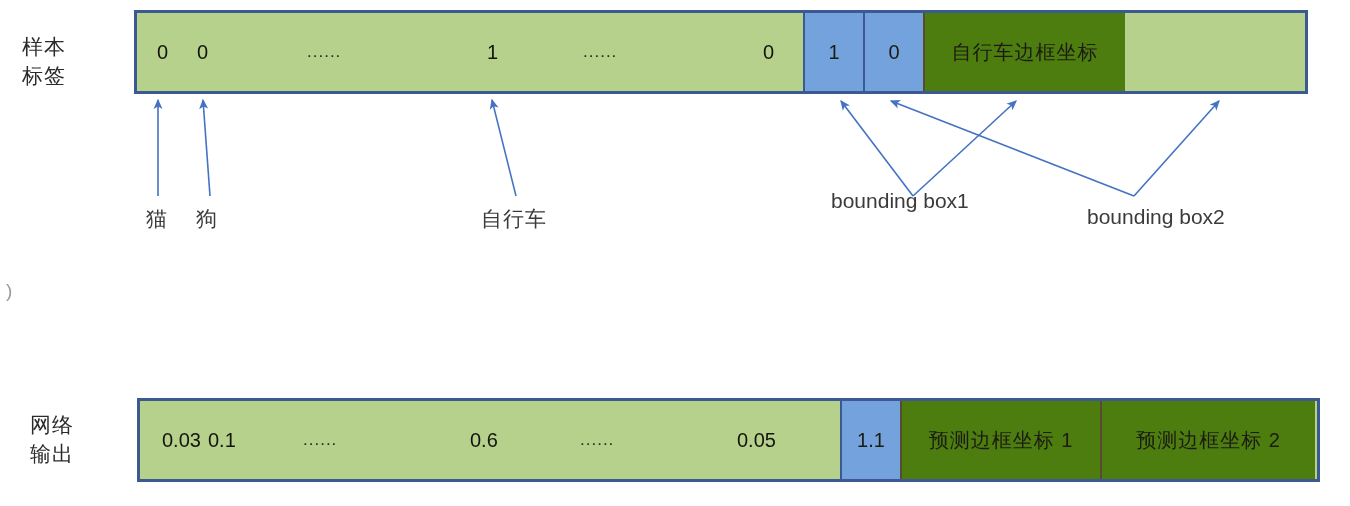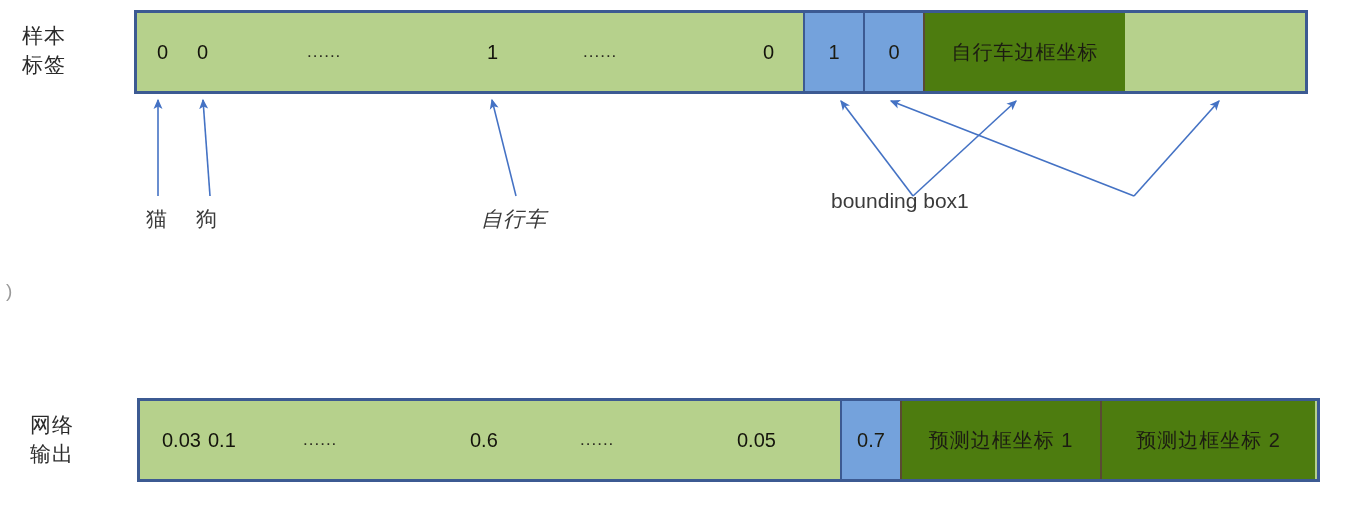--- a/index.html
+++ b/index.html
@@ -92,21 +92,21 @@
     width: 1350px;
     height: 506px;
     pointer-events: none;
   }
 </style>
 </head>
 <body>
 
 <div class="stage">
 
-  <div class="row-label" style="left:22px; top:21px;">样本
+  <div class="row-label" style="left:22px; top:32px;">样本
 标签</div>
 
   <div class="bar" id="bar-top" style="left:134px; top:10px; width:1174px; height:84px;">
 
     <div class="cell green" style="width:666px;">
       <span class="tok" style="left:20px;">0</span>
       <span class="tok" style="left:60px;">0</span>
       <span class="dots" style="left:170px;">......</span>
       <span class="tok" style="left:350px;">1</span>
       <span class="dots" style="left:446px;">......</span>
@@ -120,41 +120,42 @@
       <span>0</span>
     </div>
 
     <div class="cell orange center" style="width:202px;">
       <span style="letter-spacing:1px;">自行车边框坐标</span>
     </div>
   </div>
 
   <div class="ann cjk" style="left:146px; top:205px;">猫</div>
   <div class="ann cjk" style="left:196px; top:205px;">狗</div>
-  <div class="ann cjk" style="left:481px; top:205px;font-style:italic;">自行车</div>
+  <div class="ann cjk" style="left:481px; top:205px;">自行车</div>
   <div class="ann" style="left:831px; top:189px;">bounding box1</div>
+  <div class="ann" style="left:1087px; top:205px;">bounding box2</div>
 
   <div class="stray" style="left:6px; top:280px;">)</div>
 
   <div class="row-label" style="left:30px; top:410px;">网络
 输出</div>
 
   <div class="bar" id="bar-bottom" style="left:137px; top:398px; width:1183px; height:84px;">
 
     <div class="cell green" style="width:700px;padding-left:6px;">
       <span class="tok" style="left:22px;">0.03</span>
       <span class="tok" style="left:68px;">0.1</span>
       <span class="dots" style="left:163px;">......</span>
       <span class="tok" style="left:330px;">0.6</span>
       <span class="dots" style="left:440px;">......</span>
       <span class="tok" style="left:597px;">0.05</span>
     </div>
 
     <div class="cell blue center" style="width:60px;">
-      <span>0.7</span>
+      <span>1.1</span>
     </div>
 
     <div class="cell orange center" style="width:200px;align-items:center;">
       <span style="letter-spacing:1px;">预测边框坐标 1</span>
     </div>
     <div class="cell orange center" style="width:215px;">
       <span style="letter-spacing:1px;">预测边框坐标 2</span>
     </div>
   </div>
 

